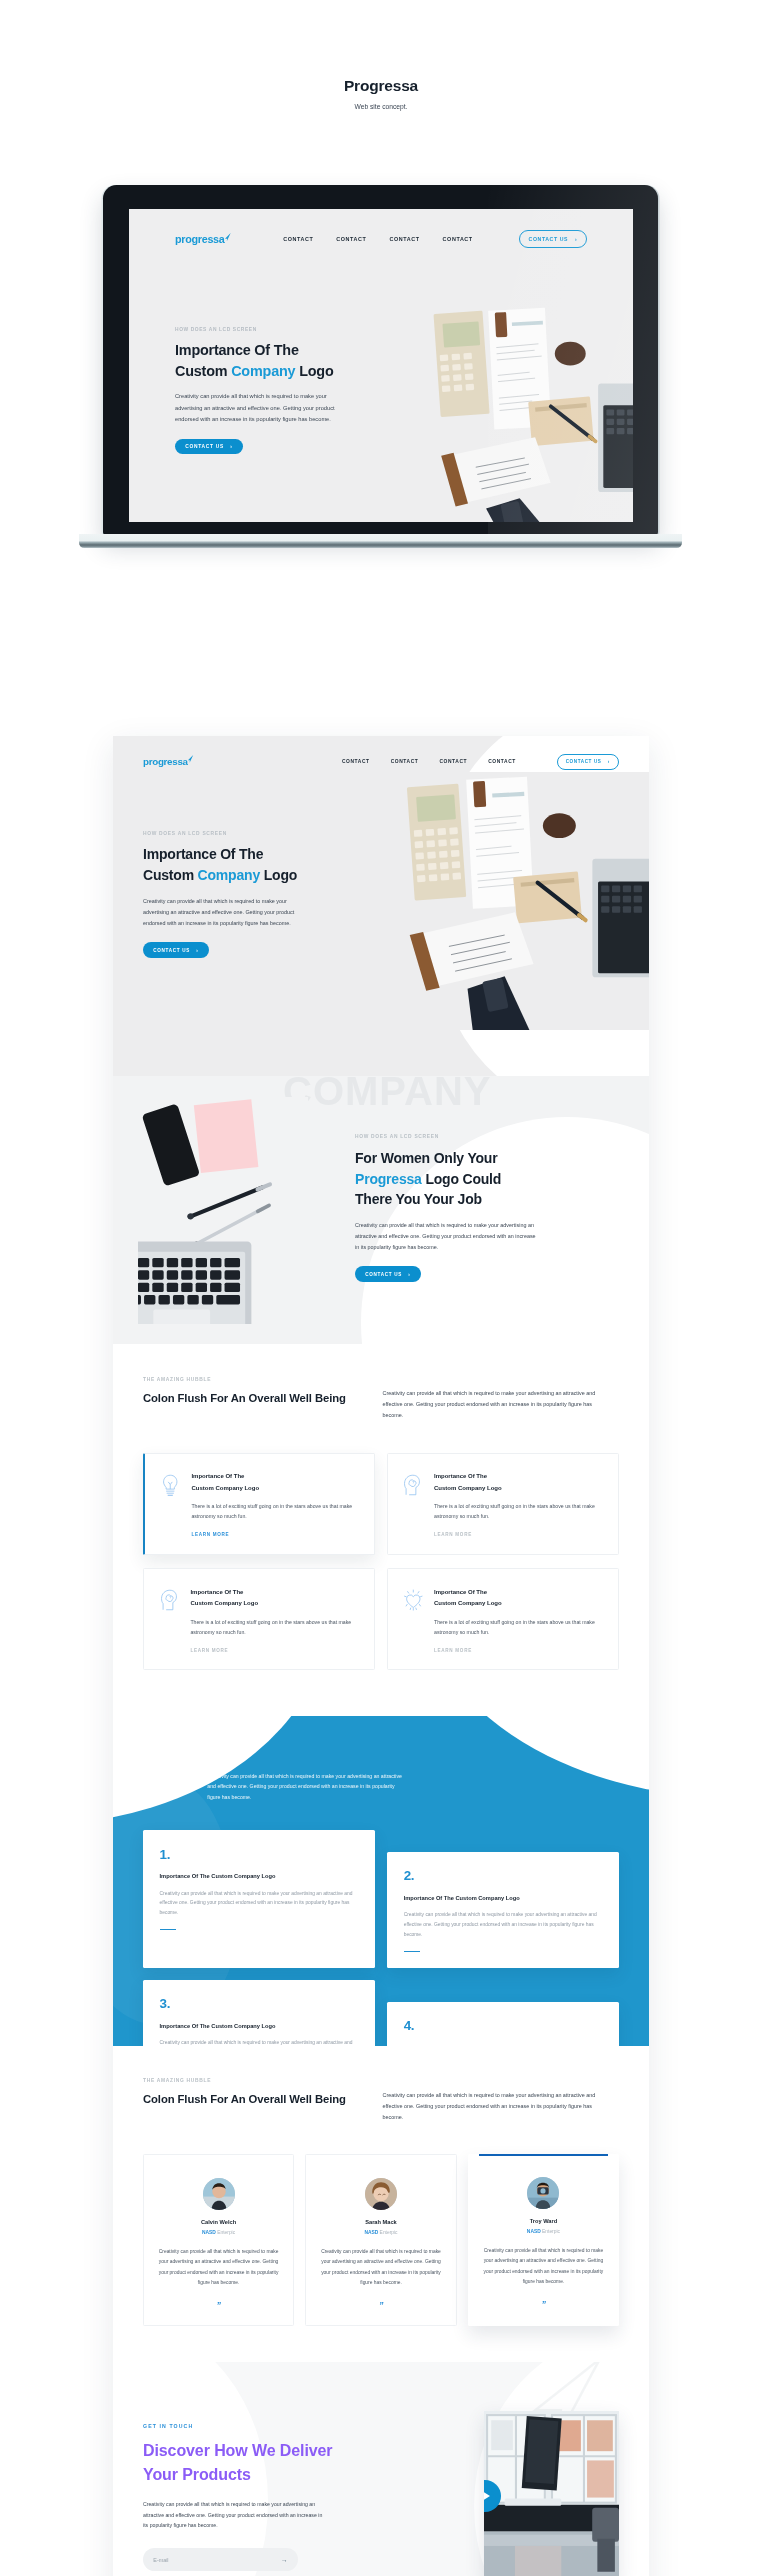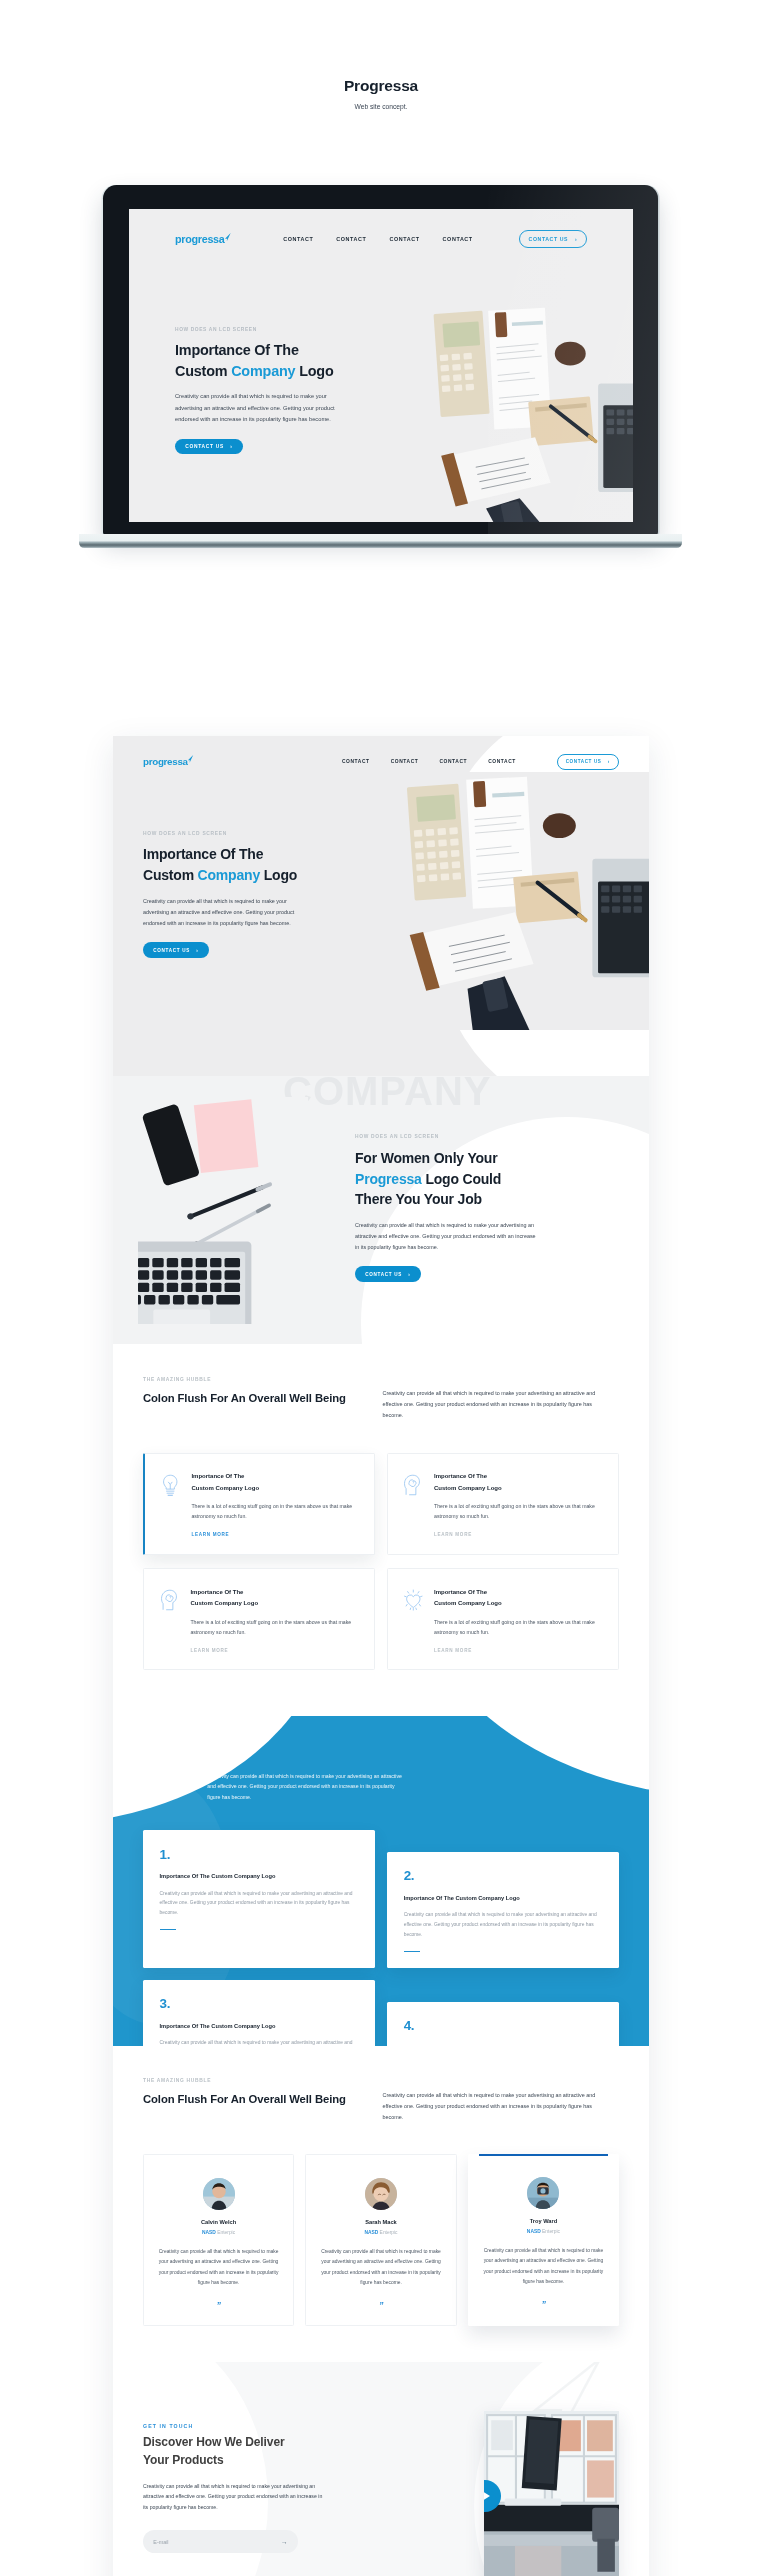--- a/index.html
+++ b/index.html
@@ -159,21 +159,21 @@
   .ttext { margin-top:12.4px; font-size:4.9px; line-height:2.1; color:#4a5562; }
   .tquote { margin-top:11.3px; font-size:8.8px; font-weight:bold; font-style:italic; color:#2b90d9; letter-spacing:-0.5px; }
 
   
   .sec6 { position:relative; width:536px; height:268px; background:#f7f8f9; overflow:hidden; }
   .sec6-round { position:absolute; left:-134px; top:-41px; width:289px; height:361px; background:#fff; border-radius:50%; }
   .sec6-round2 { position:absolute; right:-144px; top:-31px; width:319px; height:350px; background:#fff; border-radius:50%; }
   .sec6-arrow { position:absolute; right:46px; top:-5.2px; opacity:.55; }
   .sec6-l { position:absolute; left:30px; top:61px; width:191px; z-index:4; }
   .git-eyebrow { font-size:5.2px; letter-spacing:1.1px; color:#2b90d9; font-weight:bold; }
-  .git-h2 { margin-top:4px; font-size:12px; line-height:1.52; font-weight:bold; color:#404040; letter-spacing:-0.1px; }
+  .git-h2 { margin-top:10px; font-size:16px; line-height:1.52; font-weight:bold; color:#8b5cf6; letter-spacing:-0.1px; }
   .git-p { margin-top:11.3px; font-size:5.2px; line-height:2.05; color:#3c4754; width:185px; }
   .email-row {
     margin-top:17.5px; width:155px; height:23px; background:#eef0f2; border-radius:12.4px;
     display:flex; align-items:center; padding:0 10.3px;
   }
   .email-row input { border:none; background:transparent; outline:none; flex:1; font-size:5.4px; color:#39434e; font-family:"Liberation Sans", sans-serif; }
   .email-row input::placeholder { color:#9aa3ac; }
   .email-go { color:#5f7486; font-size:6.7px; cursor:pointer; }
   .video-box { position:absolute; right:30px; top:49px; width:135px; height:170px; z-index:4; overflow:hidden; box-shadow:0 7.2px 18.5px rgba(30,50,70,.12); }
   .play-btn {

